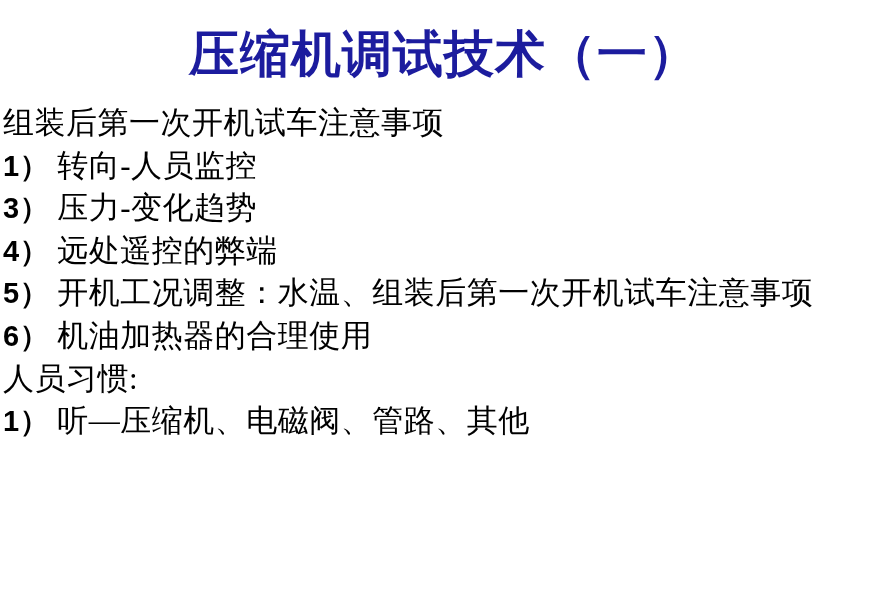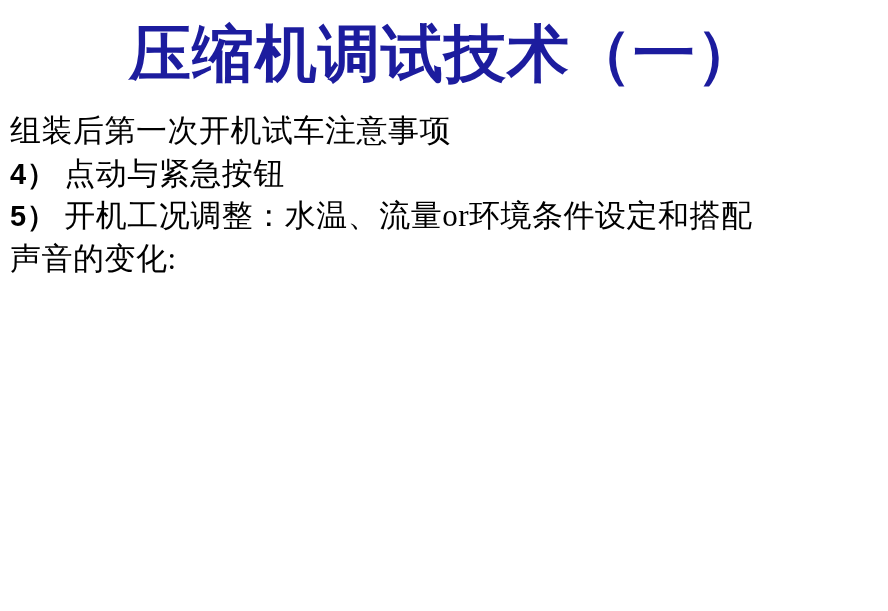--- a/index.html
+++ b/index.html
@@ -13,30 +13,30 @@
     height: 611px;
     background: #ffffff;
     overflow: hidden;
     font-family: "Liberation Serif", serif;
   }
   .title {
     margin: 8px 0 0 0;
     padding: 0;
     width: 100%;
     text-align: center;
-    font-size: 62px;
+    font-size: 50px;
     line-height: 92px;
     font-weight: 700;
     font-family: "Liberation Serif", serif;
     letter-spacing: 1px;
     white-space: nowrap;
   }
   .body {
-    margin-top: 10px;
-    padding-left: 10px;
+    margin-top: 2px;
+    padding-left: 3px;
     color: #000000;
   }
   .line {
     font-size: 31px;
     line-height: 42.6px;
     white-space: nowrap;
     letter-spacing: 0.5px;
   }
   .num {
     font-weight: 700;
@@ -57,33 +57,45 @@
 <div class="slide" style="background: rgb(255, 255, 255);">
 
   <h1 class="title" style="color: rgb(28, 28, 158);">压缩机调试技术（一）</h1>
 
   <div class="body" style="color: rgb(0, 0, 0);">
 
     <div class="line">
       <span class="num"></span><span class="txt">组装后第一次开机试车注意事项</span>
     </div>
 
-
-
-
     <div class="line">
-      <span class="num">4）</span><span class="txt">点动与紧急按钮</span>
-    </div>
-
-    <div class="line">
-      <span class="num">5）</span><span class="txt">开机工况调整：水温、流量or环境条件设定和搭配</span>
+      <span class="num">1）</span><span class="txt">转向-人员监控</span>
     </div>
 
 
     <div class="line">
-      <span class="num"></span><span class="txt">声音的变化:</span>
+      <span class="num">3）</span><span class="txt">压力-变化趋势</span>
     </div>
 
+    <div class="line">
+      <span class="num">4）</span><span class="txt">远处遥控的弊端</span>
+    </div>
+
+    <div class="line">
+      <span class="num">5）</span><span class="txt">开机工况调整：水温、组装后第一次开机试车注意事项</span>
+    </div>
+
+    <div class="line">
+      <span class="num">6）</span><span class="txt">机油加热器的合理使用</span>
+    </div>
+
+    <div class="line">
+      <span class="num"></span><span class="txt">人员习惯:</span>
+    </div>
+
+    <div class="line">
+      <span class="num">1）</span><span class="txt">听—压缩机、电磁阀、管路、其他</span>
+    </div>
 
 
 
   </div>
 </div>
 
 </body></html>

